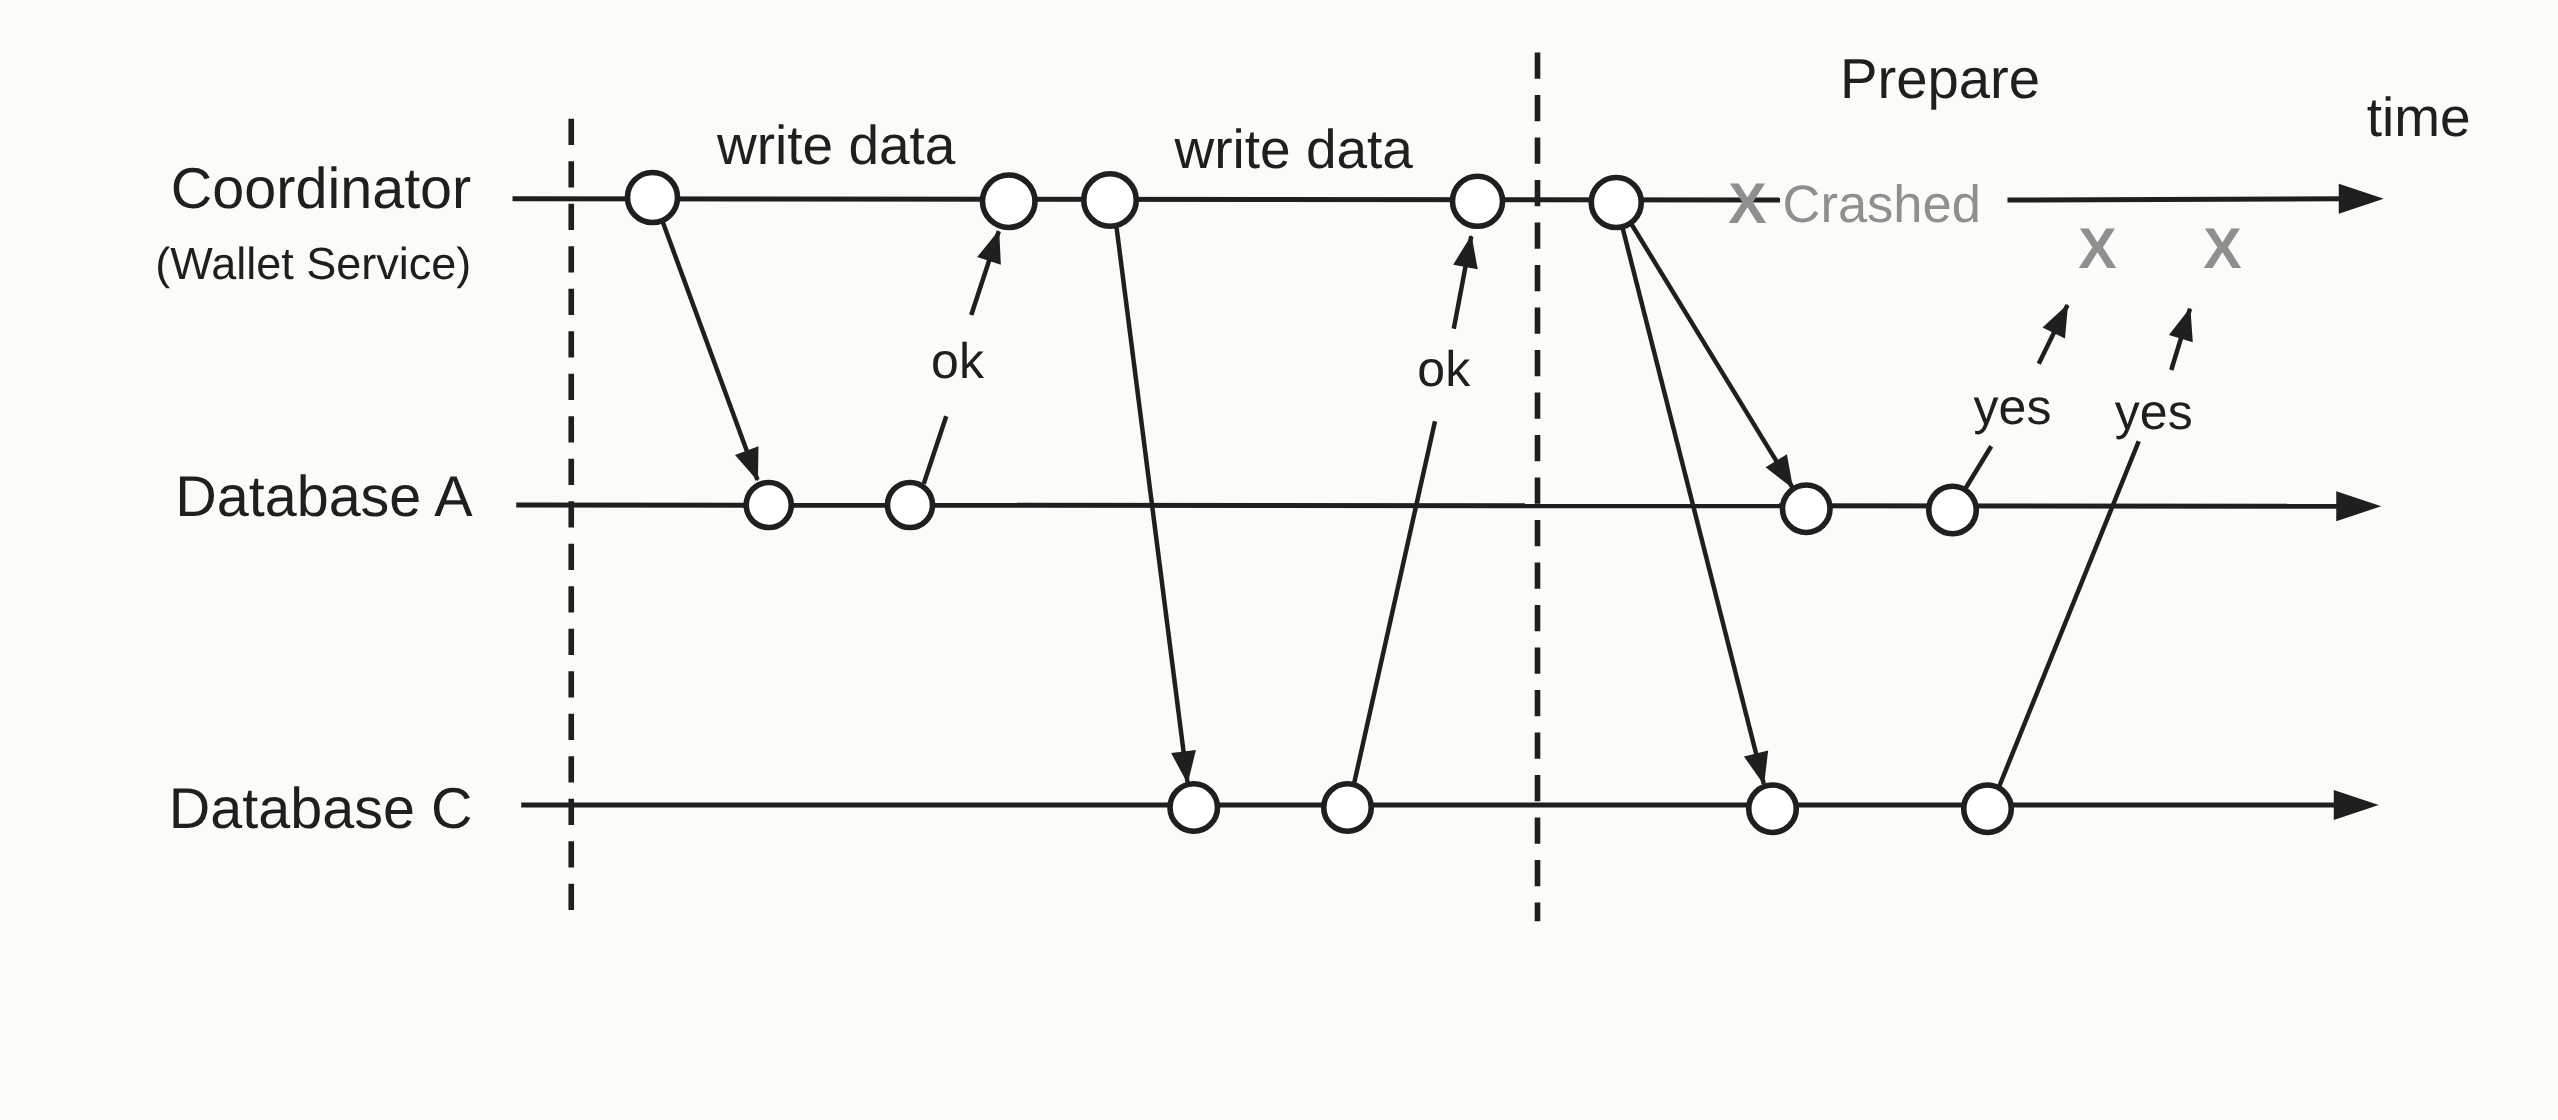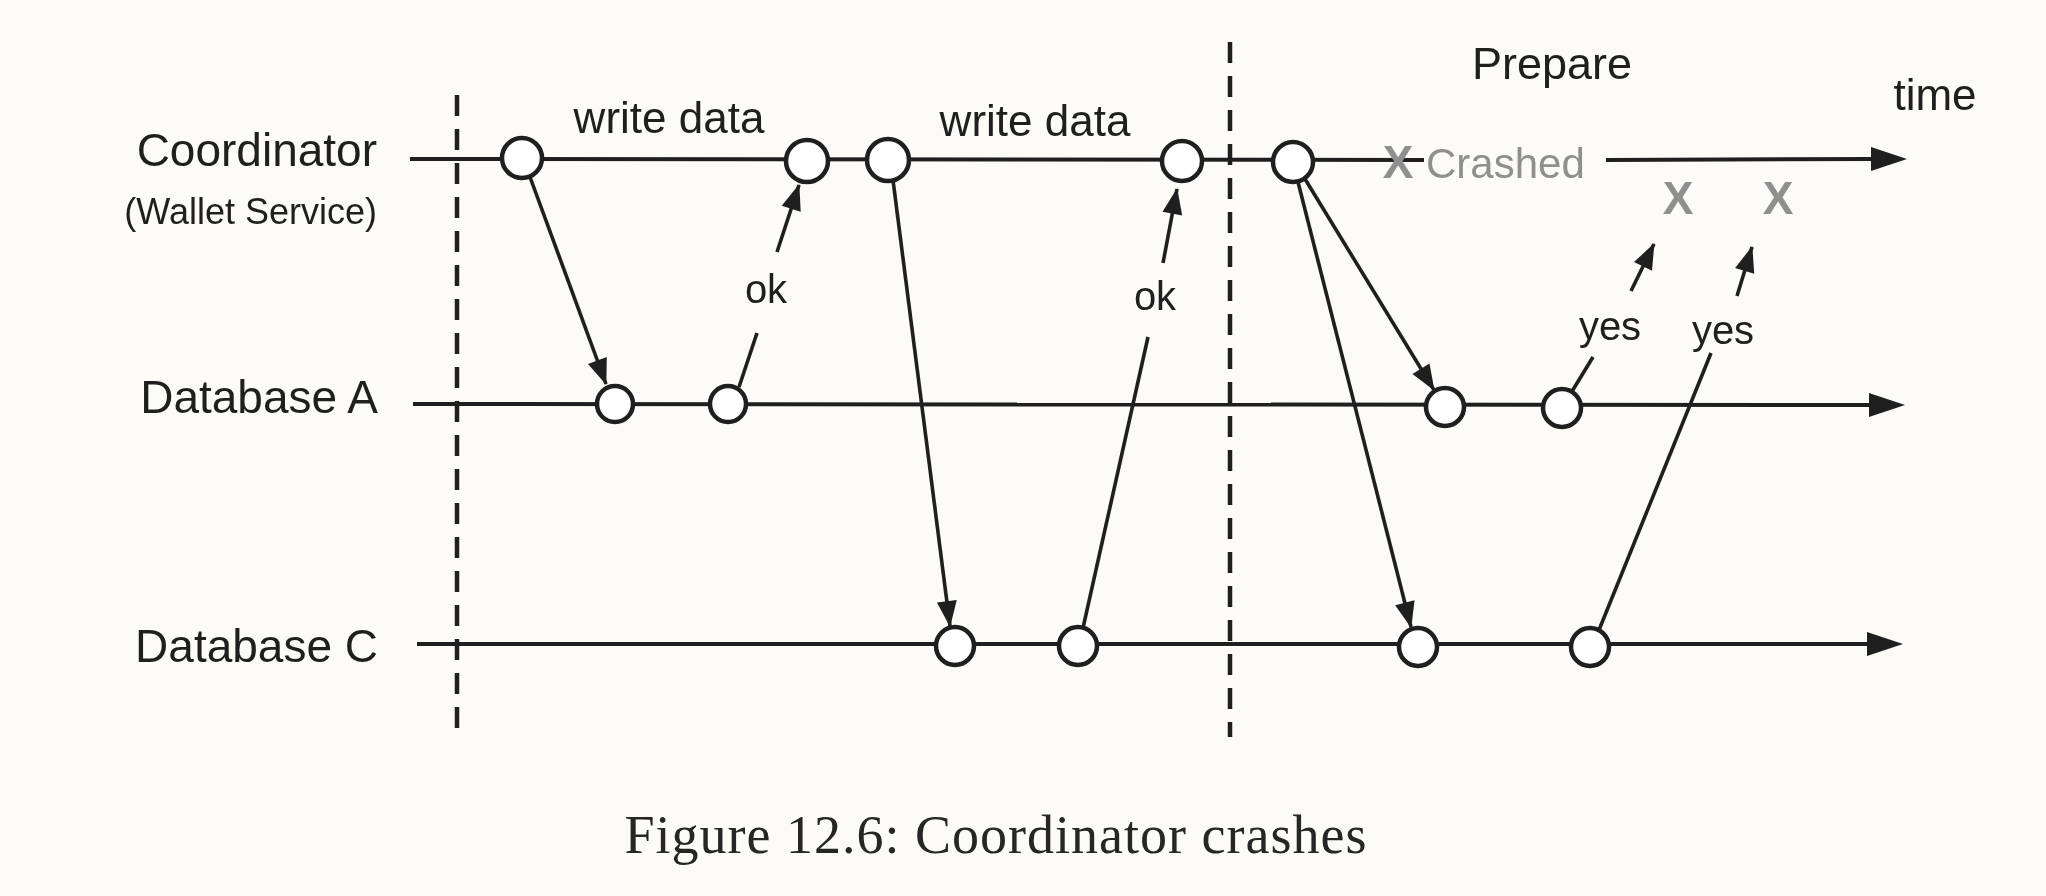--- a/index.html
+++ b/index.html
@@ -76,14 +76,13 @@
         <text x="1552" y="63" font-size="45" fill="#1f1f1f" text-anchor="middle" dominant-baseline="central">Prepare</text>
         <text x="1935" y="94" font-size="44" fill="#1f1f1f" text-anchor="middle" dominant-baseline="central">time</text>
         <text x="1610" y="326" font-size="40" fill="#1f1f1f" text-anchor="middle" dominant-baseline="central">yes</text>
         <text x="1723" y="330" font-size="40" fill="#1f1f1f" text-anchor="middle" dominant-baseline="central">yes</text>
         <text x="1426" y="163" font-size="42" fill="#8f8f8f" text-anchor="start" dominant-baseline="central">Crashed</text>
         <text x="1398" y="162" font-size="46" fill="#8f8f8f" text-anchor="middle" dominant-baseline="central" font-weight="bold">X</text>
         <text x="1678" y="198" font-size="46" fill="#8f8f8f" text-anchor="middle" dominant-baseline="central" font-weight="bold">X</text>
         <text x="1778" y="198" font-size="46" fill="#8f8f8f" text-anchor="middle" dominant-baseline="central" font-weight="bold">X</text>
       </g>
   </svg>
-  <div class="caption">Figure 12.6: Coordinator crashes</div>
 </div>
 
 </body></html>

